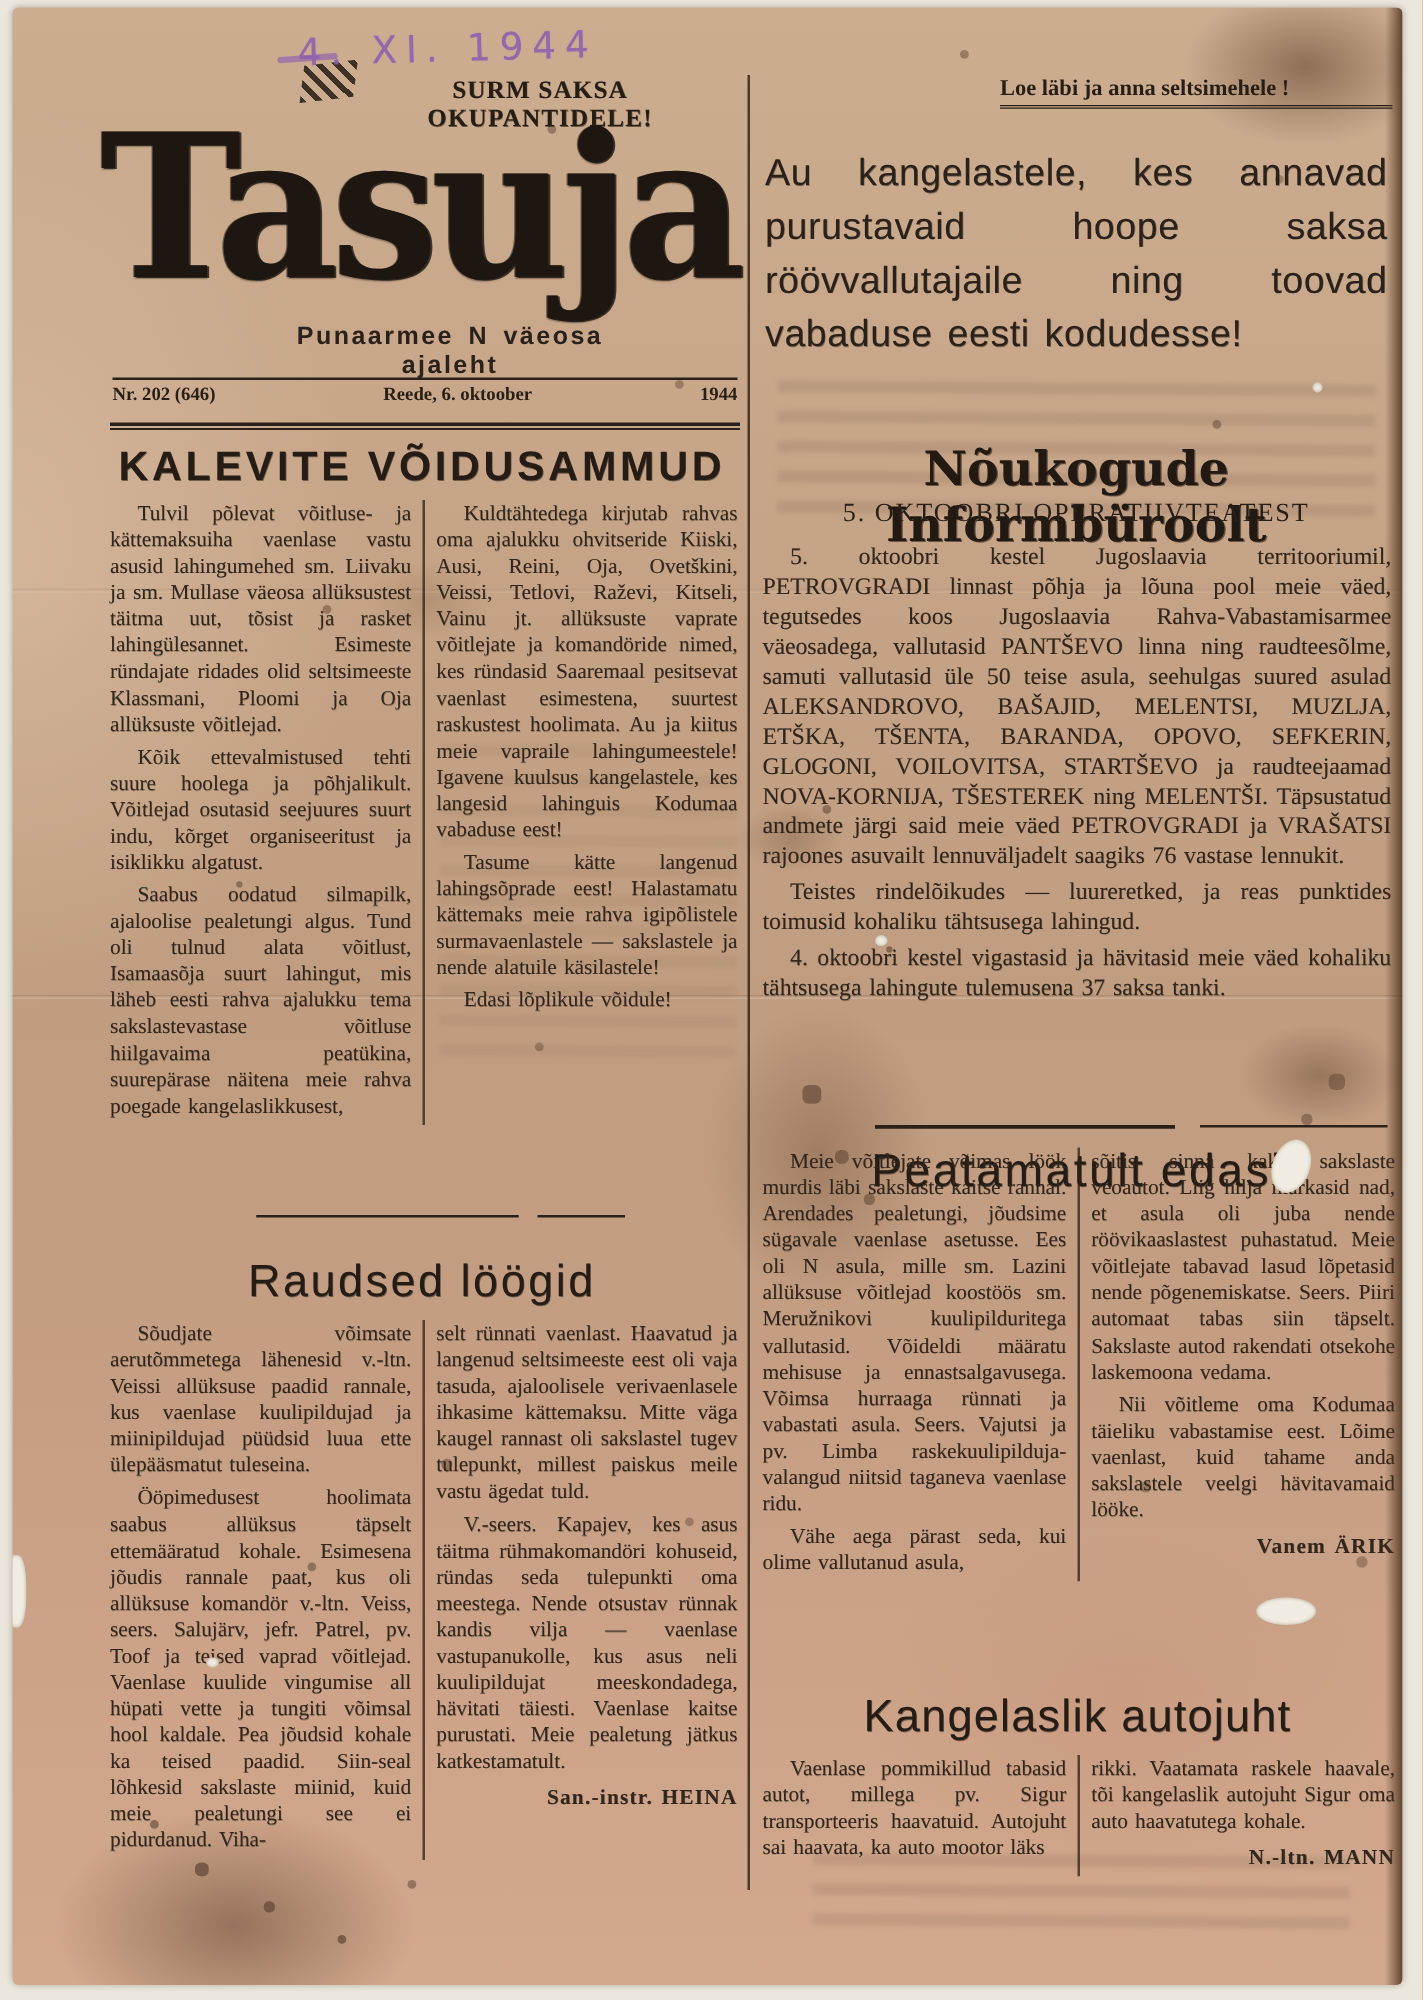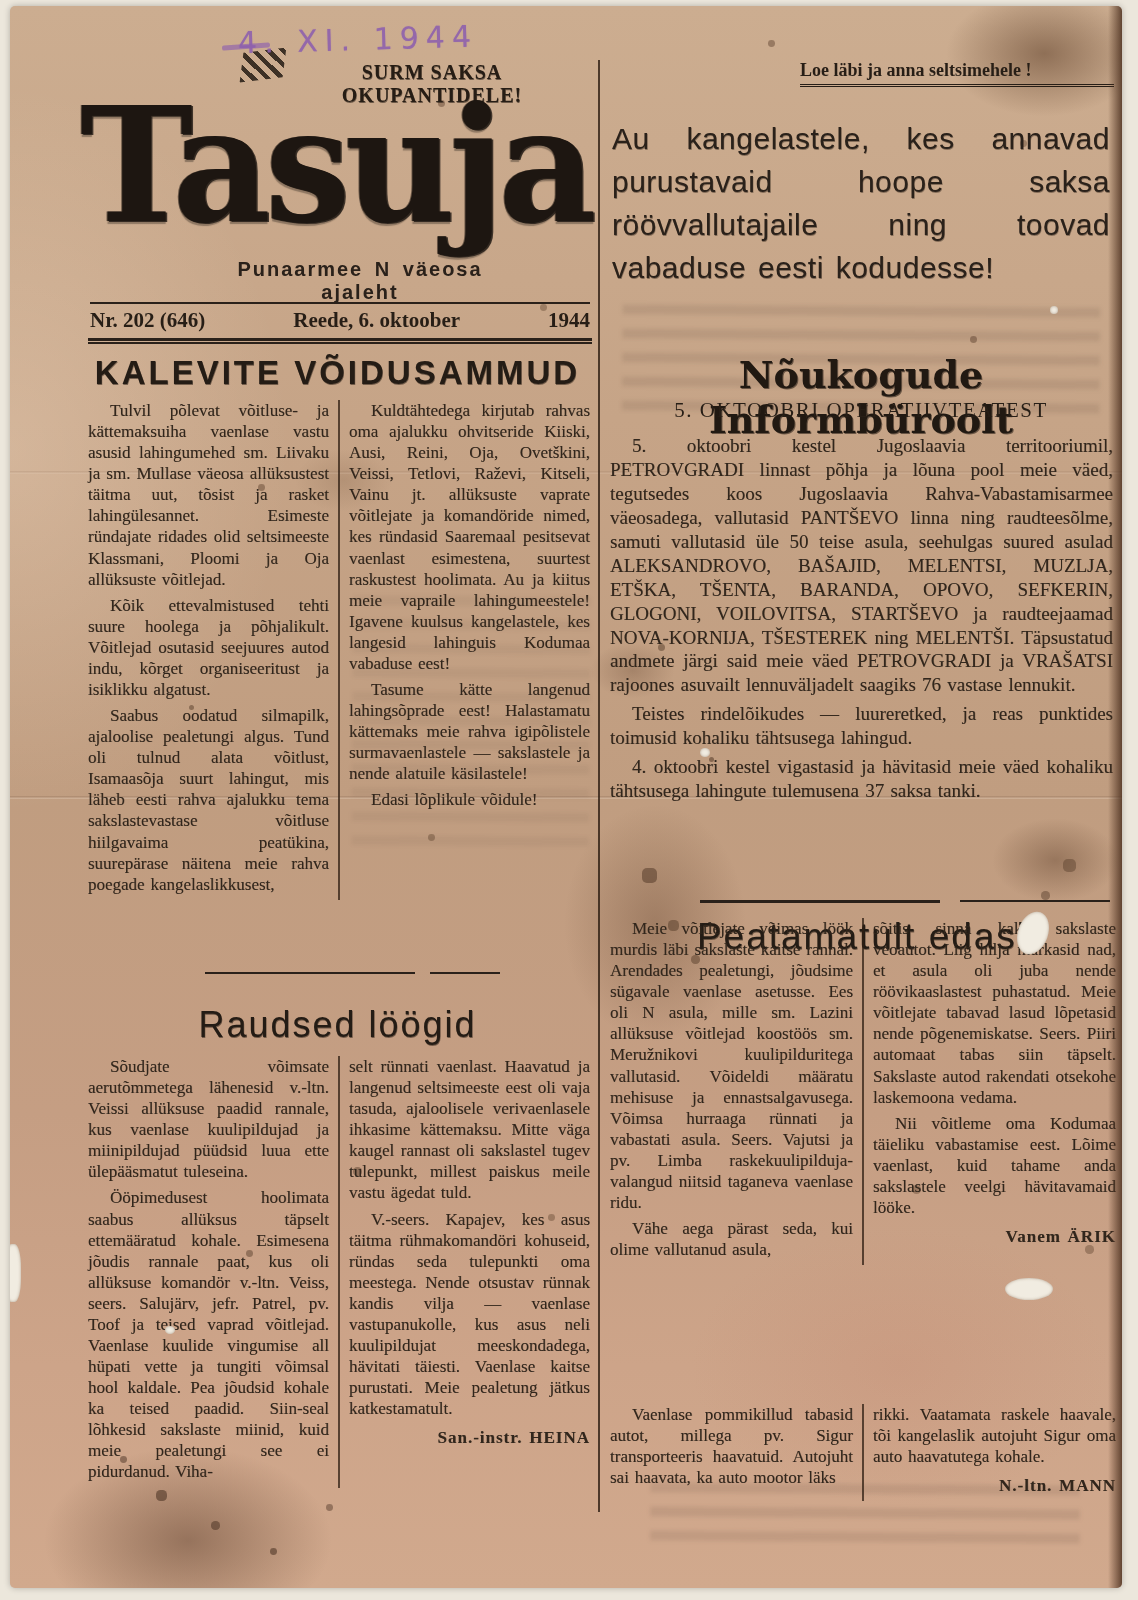--- a/index.html
+++ b/index.html
@@ -51,21 +51,21 @@
     text-shadow:1.5px 1px 0 rgba(29,22,17,.8),-1px 0 0 rgba(29,22,17,.55),0 2px 1px rgba(29,22,17,.35);
   }
   .masthead-sub{
     position:absolute;left:200px;top:252px;width:300px;text-align:center;
     font-family:Liberation Sans, sans-serif;font-weight:700;font-size:20px;
     letter-spacing:2px;word-spacing:4px;color:#2a211a;
   }
   .rule-thin{position:absolute;left:80px;top:296px;width:500px;height:2px;background:#2a211a;}
   .issue-row{
     position:absolute;left:80px;top:302px;width:500px;display:flex;justify-content:space-between;align-items:baseline;
-    font-family:"Liberation Serif",serif;font-weight:700;font-size:21px;color:#271e16;
+    font-family:"Liberation Serif",serif;font-weight:700;font-size:15px;color:#271e16;
   }
   .rule-thick{position:absolute;left:78px;top:332px;width:504px;height:7px;
     background:linear-gradient(180deg,#2a211a 0 3px,rgba(42,33,26,0) 3px 4px,#2a211a 4px 6px,rgba(42,33,26,0) 6px);}
   
   .pass-on{
     position:absolute;left:790px;top:54px;width:314px;text-align:left;
     font-family:"Liberation Serif",serif;font-weight:700;font-size:18px;color:#271e16;
     padding-bottom:3px;border-bottom:3px double #271e16;
   }
   .banner{
@@ -162,21 +162,21 @@
 
     <div class="pass-on">Loe läbi ja anna seltsimehele !</div>
     <div class="banner">Au kangelastele, kes annavad purustavaid hoope saksa röövvallutajaile ning toovad vabaduse eesti kodudesse!</div>
 
     <div class="vdiv-main"></div>
 
     <div class="h-sans h-kalevite">KALEVITE VÕIDUSAMMUD</div>
     <div class="art left-art cols" style="left:78px;top:394px;width:502px;">
       <div class="col">
         <p>Tulvil põlevat võitluse- ja kättemaksuiha vaenlase vastu asusid lahingumehed sm. Liivaku ja sm. Mullase väeosa allüksustest täitma uut, tõsist ja rasket lahingülesannet. Esimeste ründajate ridades olid seltsimeeste Klassmani, Ploomi ja Oja allüksuste võitlejad.</p>
-        <p>Kõik ettevalmistused tehti suure hoolega ja põhjalikult. Võitlejad osutasid seejuures autod indu, kõrget organiseeritust ja isiklikku algatust.</p>
+        <p>Kõik ettevalmistused tehti suure hoolega ja põhjalikult. Võitlejad osutasid seejuures suurt indu, kõrget organiseeritust ja isiklikku algatust.</p>
         <p>Saabus oodatud silmapilk, ajaloolise pealetungi algus. Tund oli tulnud alata võitlust, Isamaasõja suurt lahingut, mis läheb eesti rahva ajalukku tema sakslastevastase võitluse hiilgavaima peatükina, suurepärase näitena meie rahva poegade kangelaslikkusest,</p>
       </div>
       <div class="vrule"></div>
       <div class="col">
         <p>Kuldtähtedega kirjutab rahvas oma ajalukku ohvitseride Kiiski, Ausi, Reini, Oja, Ovetškini, Veissi, Tetlovi, Raževi, Kitseli, Vainu jt. allüksuste vaprate võitlejate ja komandöride nimed, kes ründasid Saaremaal pesitsevat vaenlast esimestena, suurtest raskustest hoolimata. Au ja kiitus meie vapraile lahingumeestele! Igavene kuulsus kangelastele, kes langesid lahinguis Kodumaa vabaduse eest!</p>
         <p>Tasume kätte langenud lahingsõprade eest! Halastamatu kättemaks meie rahva igipõlistele surmavaenlastele — sakslastele ja nende alatuile käsilastele!</p>
         <p>Edasi lõplikule võidule!</p>
       </div>
     </div>
 
@@ -215,20 +215,21 @@
         <p>Vähe aega pärast seda, kui olime vallutanud asula,</p>
       </div>
       <div class="vrule"></div>
       <div class="col">
         <p class="noind">sõitis sinna kaks sakslaste veoautot. Liig hilja märkasid nad, et asula oli juba nende röövikaaslastest puhastatud. Meie võitlejate tabavad lasud lõpetasid nende põgenemiskatse. Seers. Piiri automaat tabas siin täpselt. Sakslaste autod rakendati otsekohe laskemoona vedama.</p>
         <p>Nii võitleme oma Kodumaa täieliku vabastamise eest. Lõime vaenlast, kuid tahame anda sakslastele veelgi hävitavamaid lööke.</p>
         <p class="sig">Vanem ÄRIK</p>
       </div>
     </div>
 
+    <div class="h-sans h-kangelaslik">Kangelaslik autojuht</div>
     <div class="art left-art cols" style="left:600px;top:1398px;width:506px;">
       <div class="col">
         <p>Vaenlase pommikillud tabasid autot, millega pv. Sigur transporteeris haavatuid. Autojuht sai haavata, ka auto mootor läks</p>
       </div>
       <div class="vrule"></div>
       <div class="col">
         <p class="noind">rikki. Vaatamata raskele haavale, tõi kangelaslik autojuht Sigur oma auto haavatutega kohale.</p>
         <p class="sig">N.-ltn. MANN</p>
       </div>
     </div>

